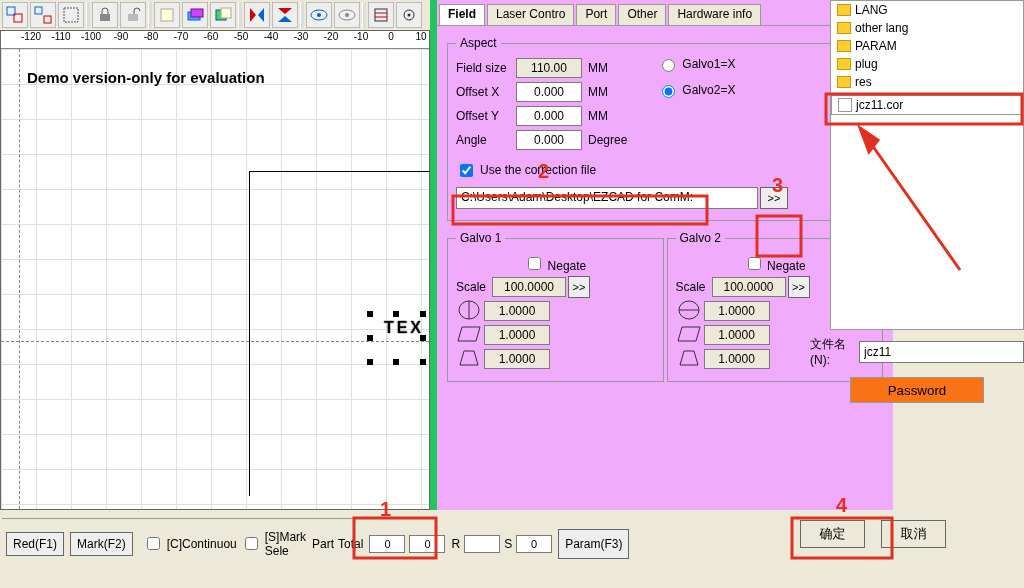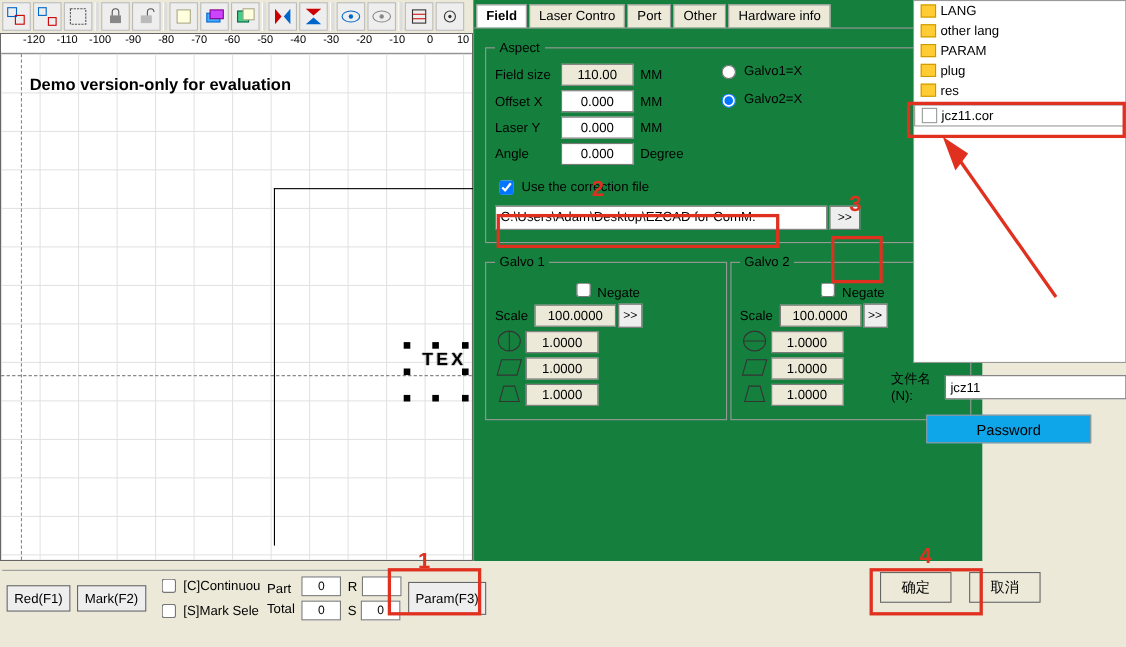--- a/index.html
+++ b/index.html
@@ -21,21 +21,21 @@
     background-image:linear-gradient(to right,#e0e0e0 1px,transparent 1px),linear-gradient(to bottom,#e0e0e0 1px,transparent 1px);
     background-size:35px 35px; }
   .axis-v { position:absolute; top:18px; bottom:0; left:18px; border-left:1px dashed #888; }
   .axis-h { position:absolute; left:0; right:0; top:310px; border-top:1px dashed #888; }
   .shape { position:absolute; left:248px; top:140px; width:182px; height:325px; border:1px solid #000; border-right:none; border-bottom:none; background:transparent; }
   .tex { position:absolute; right:5px; top:288px; font-weight:bold; font-size:16px; letter-spacing:3px;
     text-shadow:-1px 0 #ccc,1px 0 #ccc,0 -1px #ccc,0 1px #ccc; }
   .handle { position:absolute; width:6px; height:6px; background:#000; }
 
   
-  .dlg { position:absolute; left:430px; top:0; width:463px; height:510px; background:#15803d; border-left:1px solid #22c55e; }
+  .dlg { position:absolute; left:430px; top:0; width:463px; height:510px; background:#f0abfc; border-left:7px solid #22c55e; }
   .tabs { display:flex; height:22px; border-bottom:1px solid #999; margin-top:4px; }
   .tab { padding:2px 8px; border:1px solid #999; border-bottom:none; background:#ece9d8; margin-left:2px; font-size:12px; }
   .tab.active { background:#fff; font-weight:bold; }
 
   fieldset { border:1px solid #999; margin:10px; padding:6px 8px 10px 8px; }
   legend { padding:0 4px; }
 
   .row { display:flex; align-items:center; height:24px; font-size:12px; }
   .lbl { width:60px; }
   .txt { width:66px; height:20px; border:1px solid #7a7a7a; background:#fff; text-align:center; font-size:12px; padding:0 2px; }
@@ -55,29 +55,29 @@
   .files { position:absolute; left:830px; top:0; width:194px; height:330px; background:#fff; border:1px solid #999; }
   .folder { display:flex; align-items:center; height:18px; padding-left:6px; gap:4px; font-size:12px; }
   .ficon { width:14px; height:12px; background:#ffcc33; border:1px solid #cc9900; }
   .file { display:flex; align-items:center; height:20px; padding:2px 6px; gap:4px; }
   .file .ic { width:14px; height:14px; border:1px solid #999; background:#fff; }
 
   .ffields { position:absolute; left:810px; top:330px; width:214px; }
   .ffields .r { display:flex; align-items:center; margin:6px 0; font-size:12px; }
   .ffields .r .k { width:76px; }
   .ffields .r input { flex:1; height:22px; border:1px solid #7a7a7a; padding:0 4px; font-size:12px; }
-  .pwdbtn { width:150px; height:26px; margin:10px auto; display:block; background:#0ea5e9; border:1px solid #999; }
+  .pwdbtn { width:134px; height:26px; margin:10px auto; display:block; background:#f97316; border:1px solid #999; }
 
   .okrow { position:absolute; left:800px; top:520px; display:flex; gap:16px; }
   .okrow button { width:65px; height:28px; background:#ece9d8; border:1px solid #666; font-size:13px; }
 
   
   .bottom { position:absolute; left:2px; top:518px; width:430px; height:50px; display:flex; align-items:center; gap:6px; padding:12px 4px; background:#ece9d8; border-top:1px solid #999; font-size:12px; }
   .bbtn { height:24px; padding:0 6px; border:1px solid #666; background:#eee; font-size:12px; }
-  .bottom .col { display:flex; flex-direction:column; gap:4px; }
+  .bottom .col { display:flex; gap:4px; }
   .bottom .lblw { display:flex; align-items:center; gap:4px; }
   .bottom input.small { width:36px; height:18px; border:1px solid #7a7a7a; text-align:center; font-size:11px; }
   .bottom .s2 { width:12px; }
 </style>
 </head>
 <body>
 
 <div class="toolbar">
   <div class="tbtn">
       <svg width="18" height="18">
@@ -218,21 +218,21 @@
             <span class="lbl">Field size</span>
           <input class="txt ro" readonly="" value="110.00" style="">
           <span class="unit">MM</span>
           </div>
         <div class="row">
             <span class="lbl">Offset X</span>
           <input class="txt" value="0.000" style="">
           <span class="unit">MM</span>
           </div>
         <div class="row">
-            <span class="lbl">Laser Y</span>
+            <span class="lbl">Offset Y</span>
           <input class="txt" value="0.000" style="">
           <span class="unit">MM</span>
           </div>
         <div class="row">
             <span class="lbl">Angle</span>
           <input class="txt" value="0.000" style="">
           <span class="unit">Degree</span>
           </div>
       </div>
       <div class="radio">

